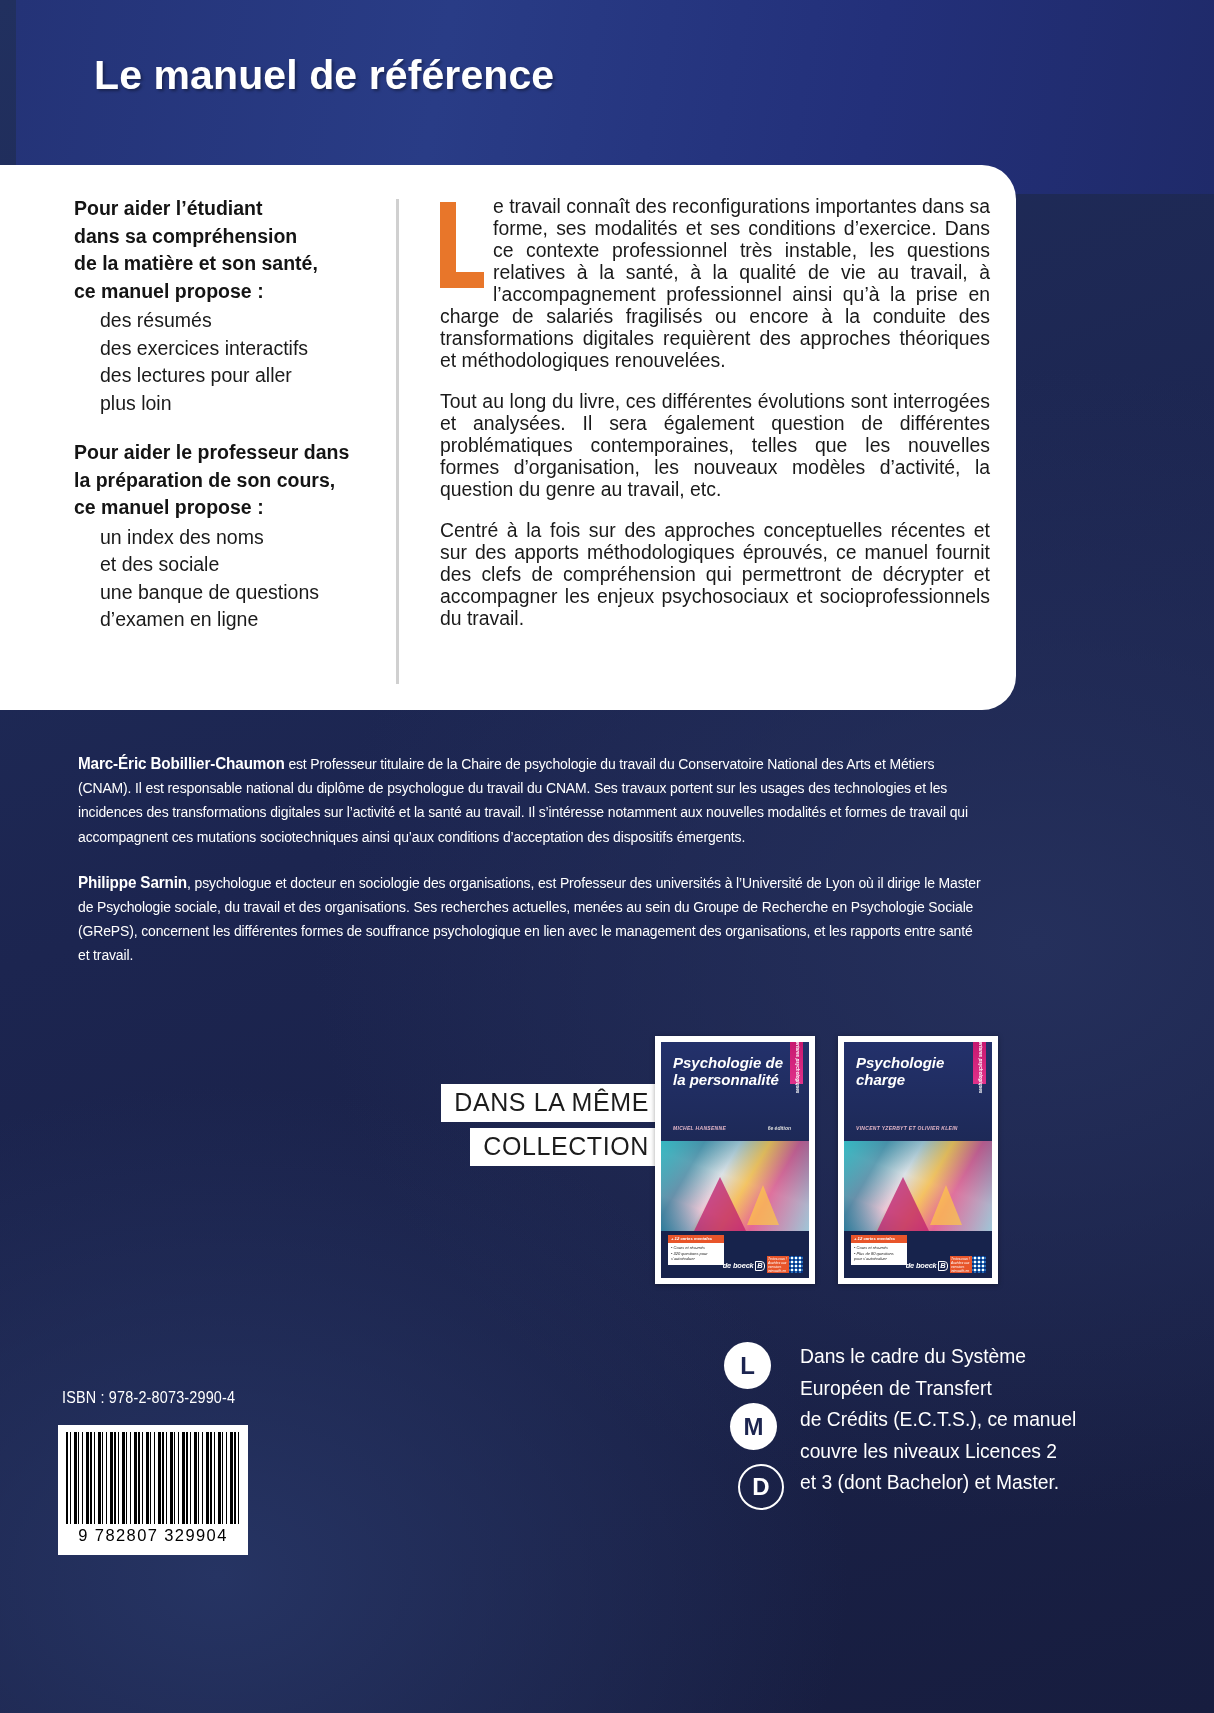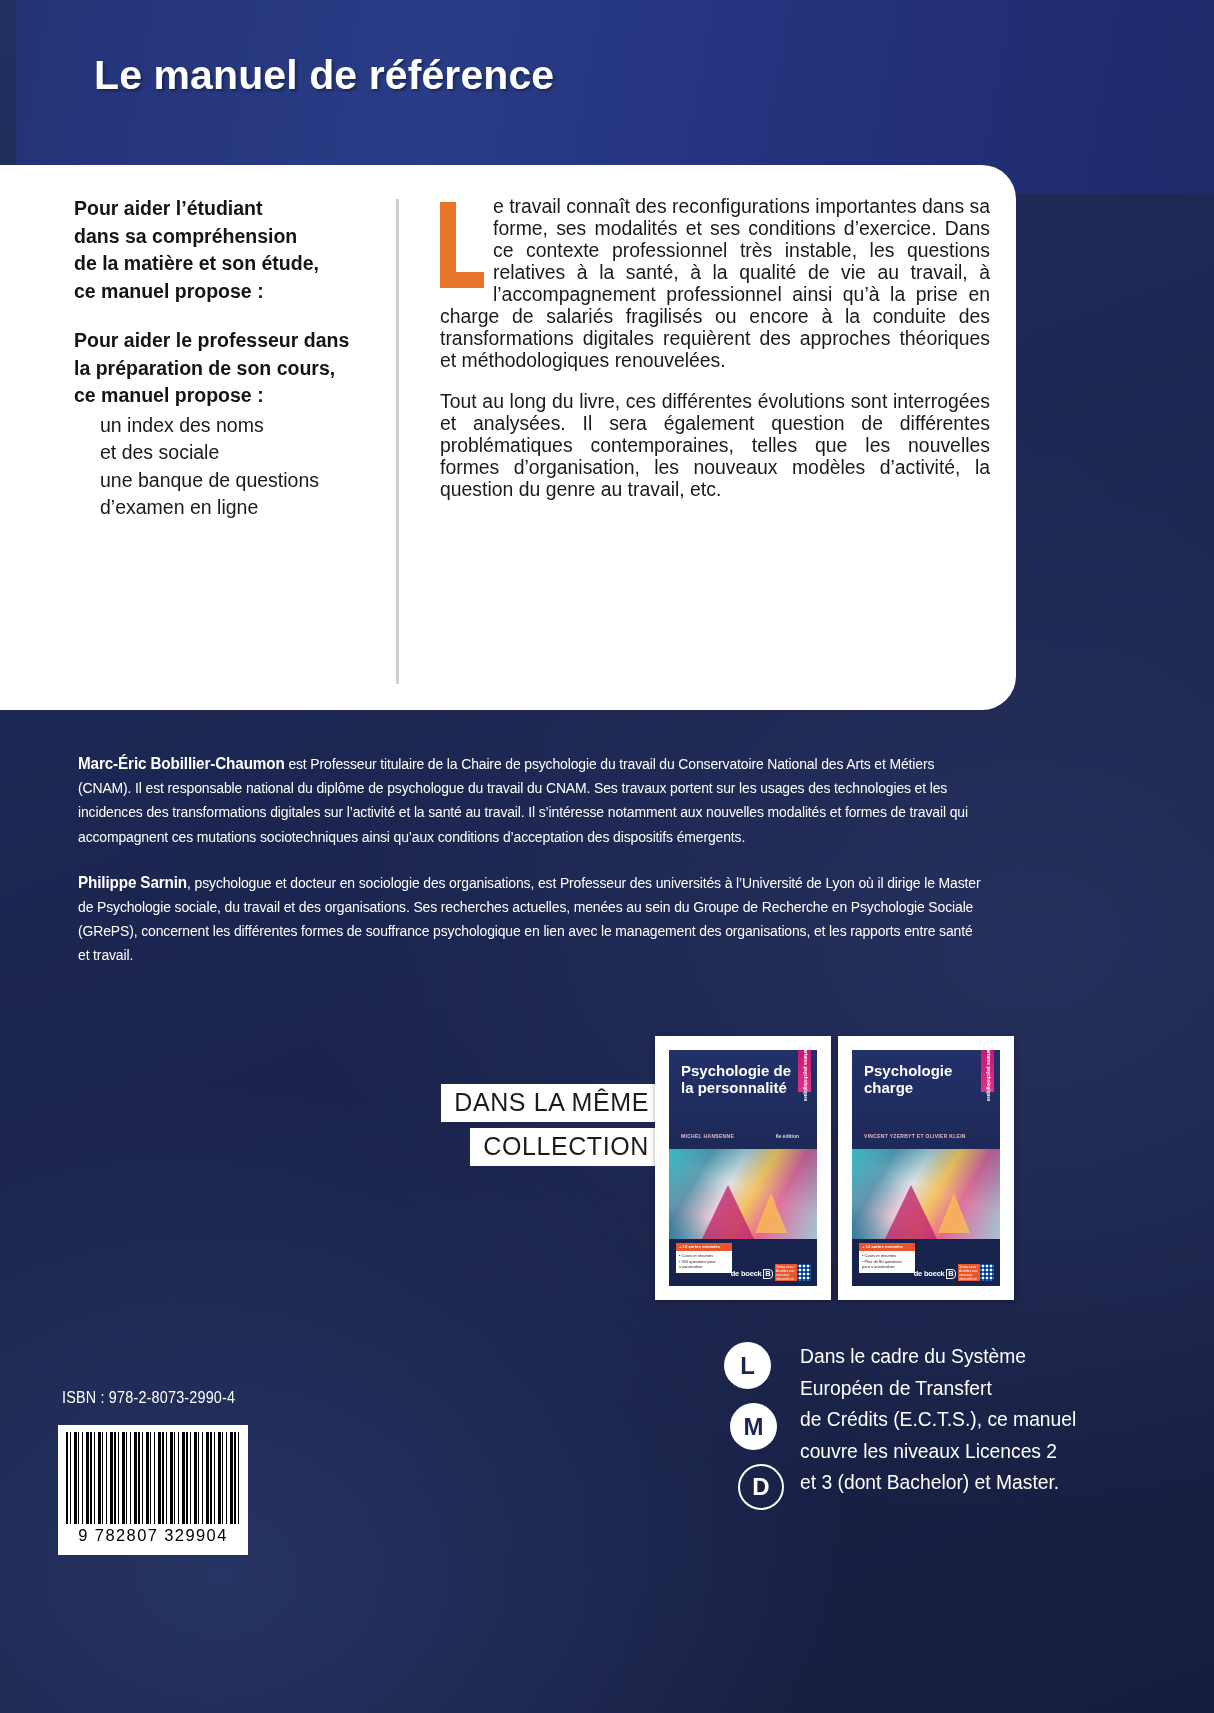--- a/index.html
+++ b/index.html
@@ -170,22 +170,23 @@
     line-height: 27px;
     white-space: nowrap;
   }
   .coll-line.l1 { margin-left: 0; }
   .coll-line.l2 { margin-top: 6px; }
 
   
   .minibook {
     position: absolute;
     background: #ffffff;
-    padding: 14px;
+    padding: 6px;
     box-shadow: 0 1px 5px rgba(0,0,0,0.35);
+    font-style: italic;
   }
   .mb1 { left: 655px; top: 1036px; width: 148px; height: 236px; }
   .mb2 { left: 838px; top: 1036px; width: 148px; height: 236px; }
   .mb-inner {
     position: relative;
     width: 100%; height: 100%;
     background: #1b2a5c;
     overflow: hidden;
   }
   .mb-top {
@@ -485,39 +486,46 @@
   <div class="banner">
     <div class="banner-title">Le manuel de référence</div>
   </div>
 
   <div class="card">
     <div class="card-inner">
 
       <div class="leftcol">
         <div class="lc-head">Pour aider l’étudiant
 dans sa compréhension
-de la matière et son étude,
+de la matière et son santé,
 ce manuel propose :</div>
+        <ul class="lc-list">
+          <li>des résumés</li>
+          <li>des exercices interactifs</li>
+          <li>des lectures pour aller</li>
+          <li>plus loin</li>
+        </ul>
         <div class="lc-gap"></div>
         <div class="lc-head">Pour aider le professeur dans
 la préparation de son cours,
 ce manuel propose :</div>
         <ul class="lc-list">
           <li>un index des noms</li>
           <li>et des sociale</li>
           <li>une banque de questions</li>
           <li>d’examen en ligne</li>
         </ul>
       </div>
 
       <div class="vrule"></div>
 
       <div class="bodycol">
         <p><span class="dropcap"></span><span>e travail connaît des reconfigurations importantes dans sa forme, ses modalités et ses conditions d’exercice. Dans ce contexte professionnel très instable, les questions relatives à la santé, à la qualité de vie au travail, à l’accompagnement professionnel ainsi qu’à la prise en charge de salariés fragilisés ou encore à la conduite des transformations digitales requièrent des approches théoriques et méthodologiques renouvelées.</span></p>
         <p>Tout au long du livre, ces différentes évolutions sont interrogées et analysées. Il sera également question de différentes problématiques contemporaines, telles que les nouvelles formes d’organisation, les nouveaux modèles d’activité, la question du genre au travail, etc.</p>
+        <p>Centré à la fois sur des approches conceptuelles récentes et sur des apports méthodologiques éprouvés, ce manuel fournit des clefs de compréhension qui permettront de décrypter et accompagner les enjeux psychosociaux et socioprofessionnels du travail.</p>
       </div>
 
     </div>
   </div>
 
   <div class="bios">
     <div class="bio"><b>Marc-Éric Bobillier-Chaumon</b><span> est Professeur titulaire de la Chaire de psychologie du travail du Conservatoire National des Arts et Métiers (CNAM). Il est responsable national du diplôme de psychologue du travail du CNAM. Ses travaux portent sur les usages des technologies et les incidences des transformations digitales sur l’activité et la santé au travail. Il s’intéresse notamment aux nouvelles modalités et formes de travail qui accompagnent ces mutations sociotechniques ainsi qu’aux conditions d’acceptation des dispositifs émergents.</span></div>
     <div class="bio"><b>Philippe Sarnin</b><span>, psychologue et docteur en sociologie des organisations, est Professeur des universités à l’Université de Lyon où il dirige le Master de Psychologie sociale, du travail et des organisations. Ses recherches actuelles, menées au sein du Groupe de Recherche en Psychologie Sociale (GRePS), concernent les différentes formes de souffrance psychologique en lien avec le management des organisations, et les rapports entre santé et travail.</span></div>
   </div>
 

